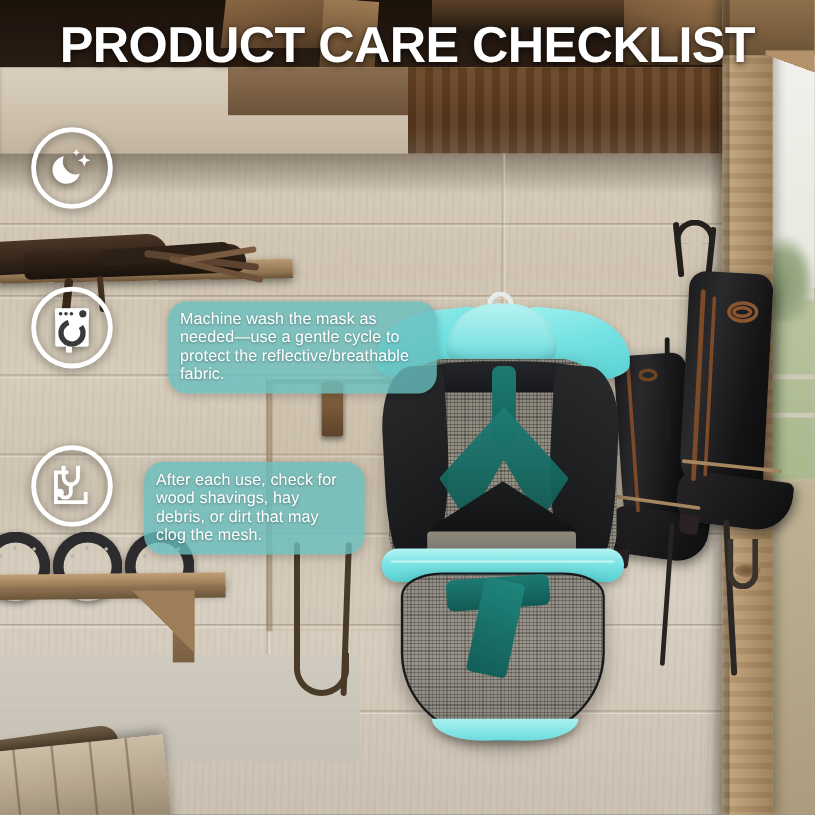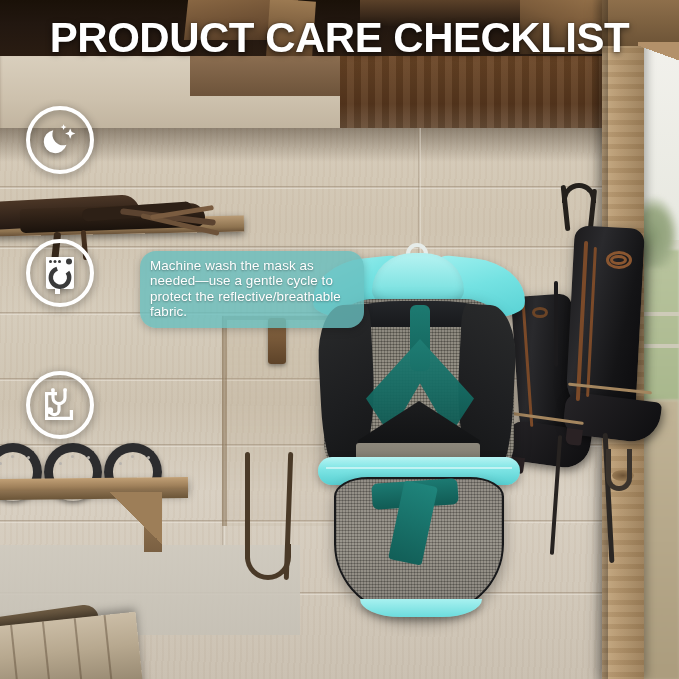--- a/index.html
+++ b/index.html
@@ -689,14 +689,15 @@
   <div class="icon-circle ic-3">
     <svg width="42" height="42" viewBox="0 0 42 42" aria-hidden="true">
       <path d="M6 8h12v3.2H9.2v21.6h21.6V26H34v10H6V8Z" fill="#ffffff"></path>
       <path d="M14 6.5v7.2a6 6 0 0 0 12 0V6.5" fill="none" stroke="#ffffff" stroke-width="3.2" stroke-linecap="round"></path>
       <path d="M20 19.7v6.4a4.6 4.6 0 0 1-9.2 0" fill="none" stroke="#ffffff" stroke-width="3.2" stroke-linecap="round"></path>
       <circle cx="10.8" cy="26.6" r="3.4" fill="#ffffff"></circle>
       <rect x="12.2" y="4.2" width="3.4" height="3.4" rx="1" fill="#ffffff"></rect>
       <rect x="24.4" y="4.2" width="3.4" height="3.4" rx="1" fill="#ffffff"></rect>
     </svg>
   </div>
+  <div class="bubble bubble-3">After each use, check for wood shavings, hay debris, or dirt that may clog the mesh.</div>
 
 </div>
 
 </body></html>

